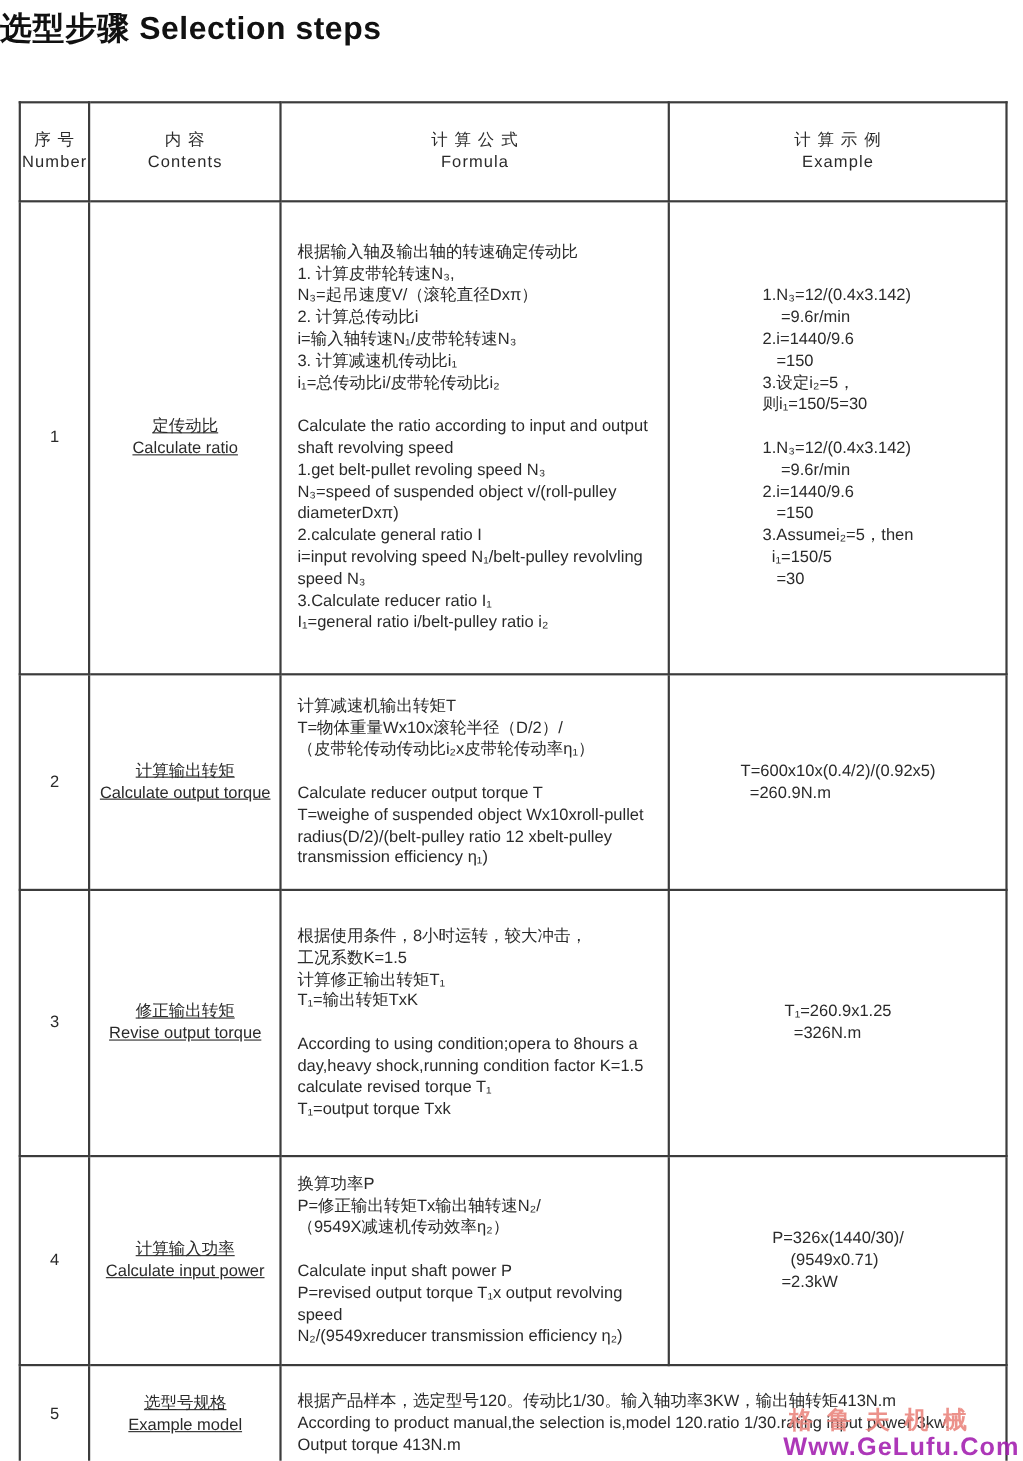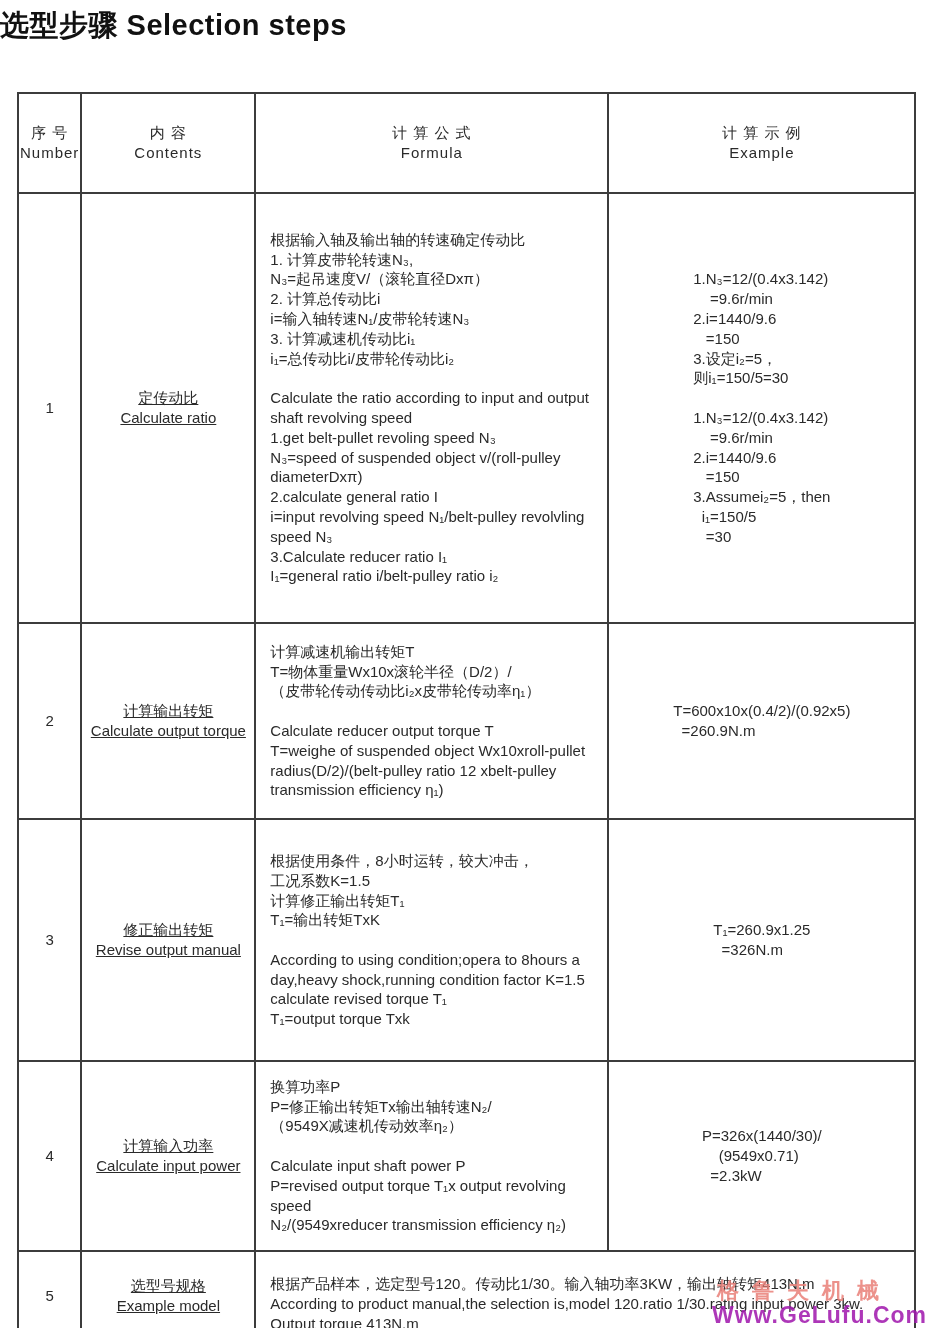--- a/index.html
+++ b/index.html
@@ -60,21 +60,21 @@
 <h1 class="page-title">选型步骤 Selection steps</h1>
 
 <table class="steps">
   <colgroup>
     <col style="width:62px">
     <col style="width:174px">
     <col style="width:353px">
     <col style="width:307px">
   </colgroup>
   <thead>
-    <tr style="height:100px">
+    <tr style="height:90px">
       <th class="hdr">序 号
 Number</th>
       <th class="hdr">内 容
 Contents</th>
       <th class="hdr">计 算 公 式
 Formula</th>
       <th class="hdr">计 算 示 例
 Example</th>
     </tr>
   </thead>
@@ -127,21 +127,21 @@
 Calculate reducer output torque T
 T=weighe of suspended object Wx10xroll-pullet
 radius(D/2)/(belt-pulley ratio 12 xbelt-pulley
 transmission efficiency η₁)</td>
       <td class="c-example"><span class="ex-block">T=600x10x(0.4/2)/(0.92x5)
   =260.9N.m</span></td>
     </tr>
     <tr style="height:242px">
       <td class="c-num">3</td>
       <td class="c-contents">修正输出转矩
-Revise output manual</td>
+Revise output torque</td>
       <td class="c-formula">根据使用条件，8小时运转，较大冲击，
 工况系数K=1.5
 计算修正输出转矩T₁
 T₁=输出转矩TxK
 
 According to using condition;opera to 8hours a
 day,heavy shock,running condition factor K=1.5
 calculate revised torque T₁
 T₁=output torque Txk</td>
       <td class="c-example"><span class="ex-block">T₁=260.9x1.25

